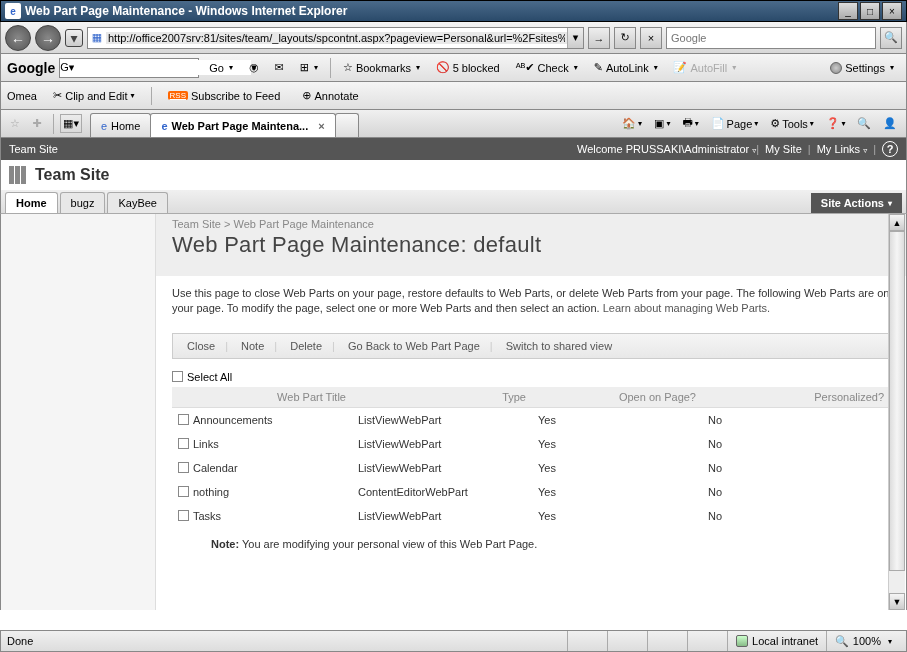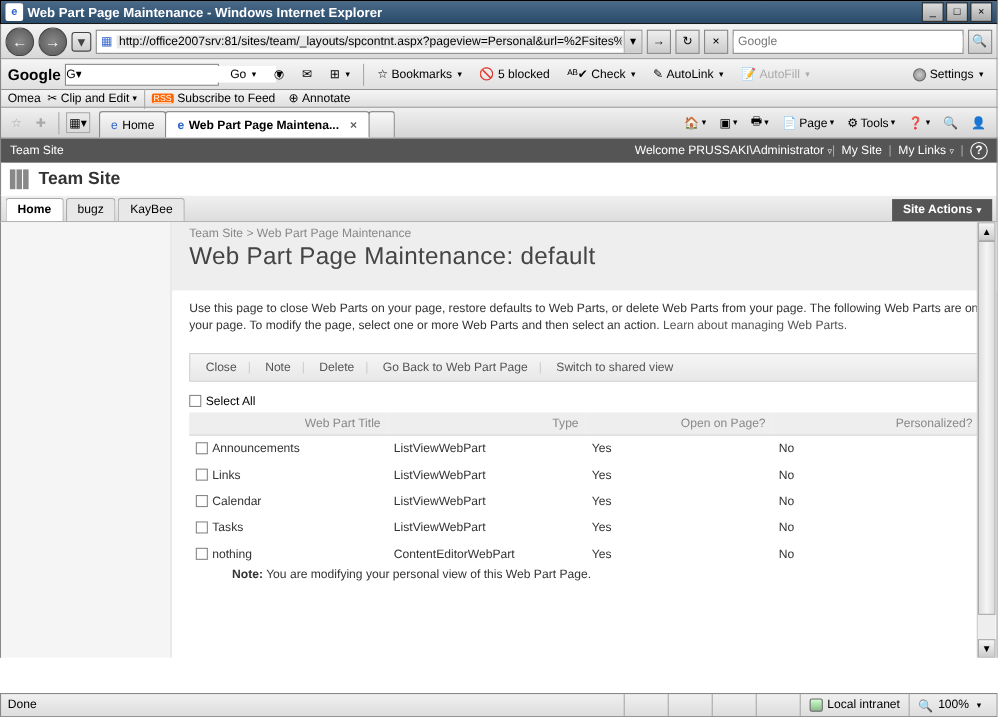--- a/index.html
+++ b/index.html
@@ -29,21 +29,21 @@
 .gtoolbar .logo { font-weight:bold; font-size:14px; }
 .gtoolbar .gsearch { border:1px solid #888; background:#fff; width:140px; height:20px; display:flex;align-items:center;}
 .gtoolbar .gsearch .gdrop { width:16px;text-align:center;}
 .gtoolbar .gbtn { padding:2px 6px; display:flex; align-items:center; gap:3px; border-radius:2px;}
 .gtoolbar .sep { width:1px; height:20px; background:#aaa; margin:0 2px;}
 .gtoolbar .dd { font-size:8px; margin-left:2px;}
 .gtoolbar .spacer { flex:1;}
 .gtoolbar .settings-dot{width:12px;height:12px;border-radius:50%;background:radial-gradient(#ccc,#888);border:1px solid #666;}
 
 
-.omea { height:16px; background:linear-gradient(#f5f5f5,#e0e0e0); border:1px solid #888; border-top:none; display:flex; align-items:center; padding:0 6px; gap:0;}
+.omea { height:28px; background:linear-gradient(#f5f5f5,#e0e0e0); border:1px solid #888; border-top:none; display:flex; align-items:center; padding:0 6px; gap:10px;}
 .omea .obtn { padding:2px 6px; display:flex; align-items:center; gap:3px;}
 .omea .sep { width:1px; height:18px; background:#aaa;}
 
 
 .linksbar { height:28px; background:linear-gradient(#f0f0f0,#d5d5d5); border:1px solid #888; border-top:none; display:flex; align-items:center; padding:0 4px; gap:2px;}
 .linksbar .star { width:20px;height:20px;display:flex;align-items:center;justify-content:center;color:#aaa;}
 .linksbar .tabs { display:flex; align-items:flex-end; height:100%; margin-left:6px;}
 .linksbar .tab { height:24px; padding:0 10px; display:flex; align-items:center; gap:4px; border:1px solid #888; border-bottom:none; background:linear-gradient(#f8f8f8,#ddd); margin-right:-1px; font-size:11px; border-radius:3px 3px 0 0;}
 .linksbar .tab.active { background:#fff; font-weight:bold;}
 .linksbar .tab .close { margin-left:6px; font-weight:bold; color:#666;}
@@ -85,21 +85,21 @@
 .action-bar .asep{color:#ccc; padding:0 6px;}
 
 .select-all { margin-bottom:4px; display:flex; align-items:center; gap:4px;}
 .cbx { width:11px; height:11px; border:1px solid #888; background:#fff; display:inline-block;}
 
 table { width:100%; border-collapse:collapse; font-size:11px;}
 thead th { background:#eee; color:#888; font-weight:normal; text-align:right; padding:4px 6px; border-bottom:1px solid #ddd;}
 tbody td { padding:6px 6px; color:#333;}
 tbody td:first-child{display:flex;align-items:center;gap:4px;}
 
-.note { color:#333;padding-left:39px;}
+.note { margin-top:10px; color:#333;padding-left:39px;}
 .note b{font-weight:bold;}
 
 
 .statusbar { position:absolute; bottom:0; left:0; right:0; height:22px; background:linear-gradient(#f0f0f0,#ddd); border:1px solid #888; display:flex; align-items:center; padding:0 6px; font-size:11px;}
 .statusbar .spacer{flex:1;}
 .statusbar .pane{border-left:1px solid #aaa; height:100%; padding:0 8px; display:flex;align-items:center;gap:4px;}
 .statusbar .zone-icon{width:12px;height:12px;border:1px solid #666;border-radius:2px;background:linear-gradient(#cfc,#8b8);}
 
 
 .scrollbar-v { position:absolute; right:1px; top:0; bottom:0; width:17px; background:#eee; border-left:1px solid #ccc;}
@@ -343,32 +343,32 @@
               <span class="cbx"></span>
               <span>Calendar</span>
             </td>
             <td>ListViewWebPart</td>
             <td>Yes</td>
             <td>No</td>
           </tr>
           <tr>
             <td>
               <span class="cbx"></span>
+              <span>nothing</span>
+            </td>
+            <td>ContentEditorWebPart</td>
+            <td>Yes</td>
+            <td>No</td>
+          </tr>
+          <tr>
+            <td>
+              <span class="cbx"></span>
               <span>Tasks</span>
             </td>
             <td>ListViewWebPart</td>
-            <td>Yes</td>
-            <td>No</td>
-          </tr>
-          <tr>
-            <td>
-              <span class="cbx"></span>
-              <span>nothing</span>
-            </td>
-            <td>ContentEditorWebPart</td>
             <td>Yes</td>
             <td>No</td>
           </tr>
         </tbody>
     </table>
     <div class="note">
       <b>Note:</b><span> You are modifying your personal view of this Web Part Page.</span>
     </div>
   </div>
   <div class="scrollbar-v">

